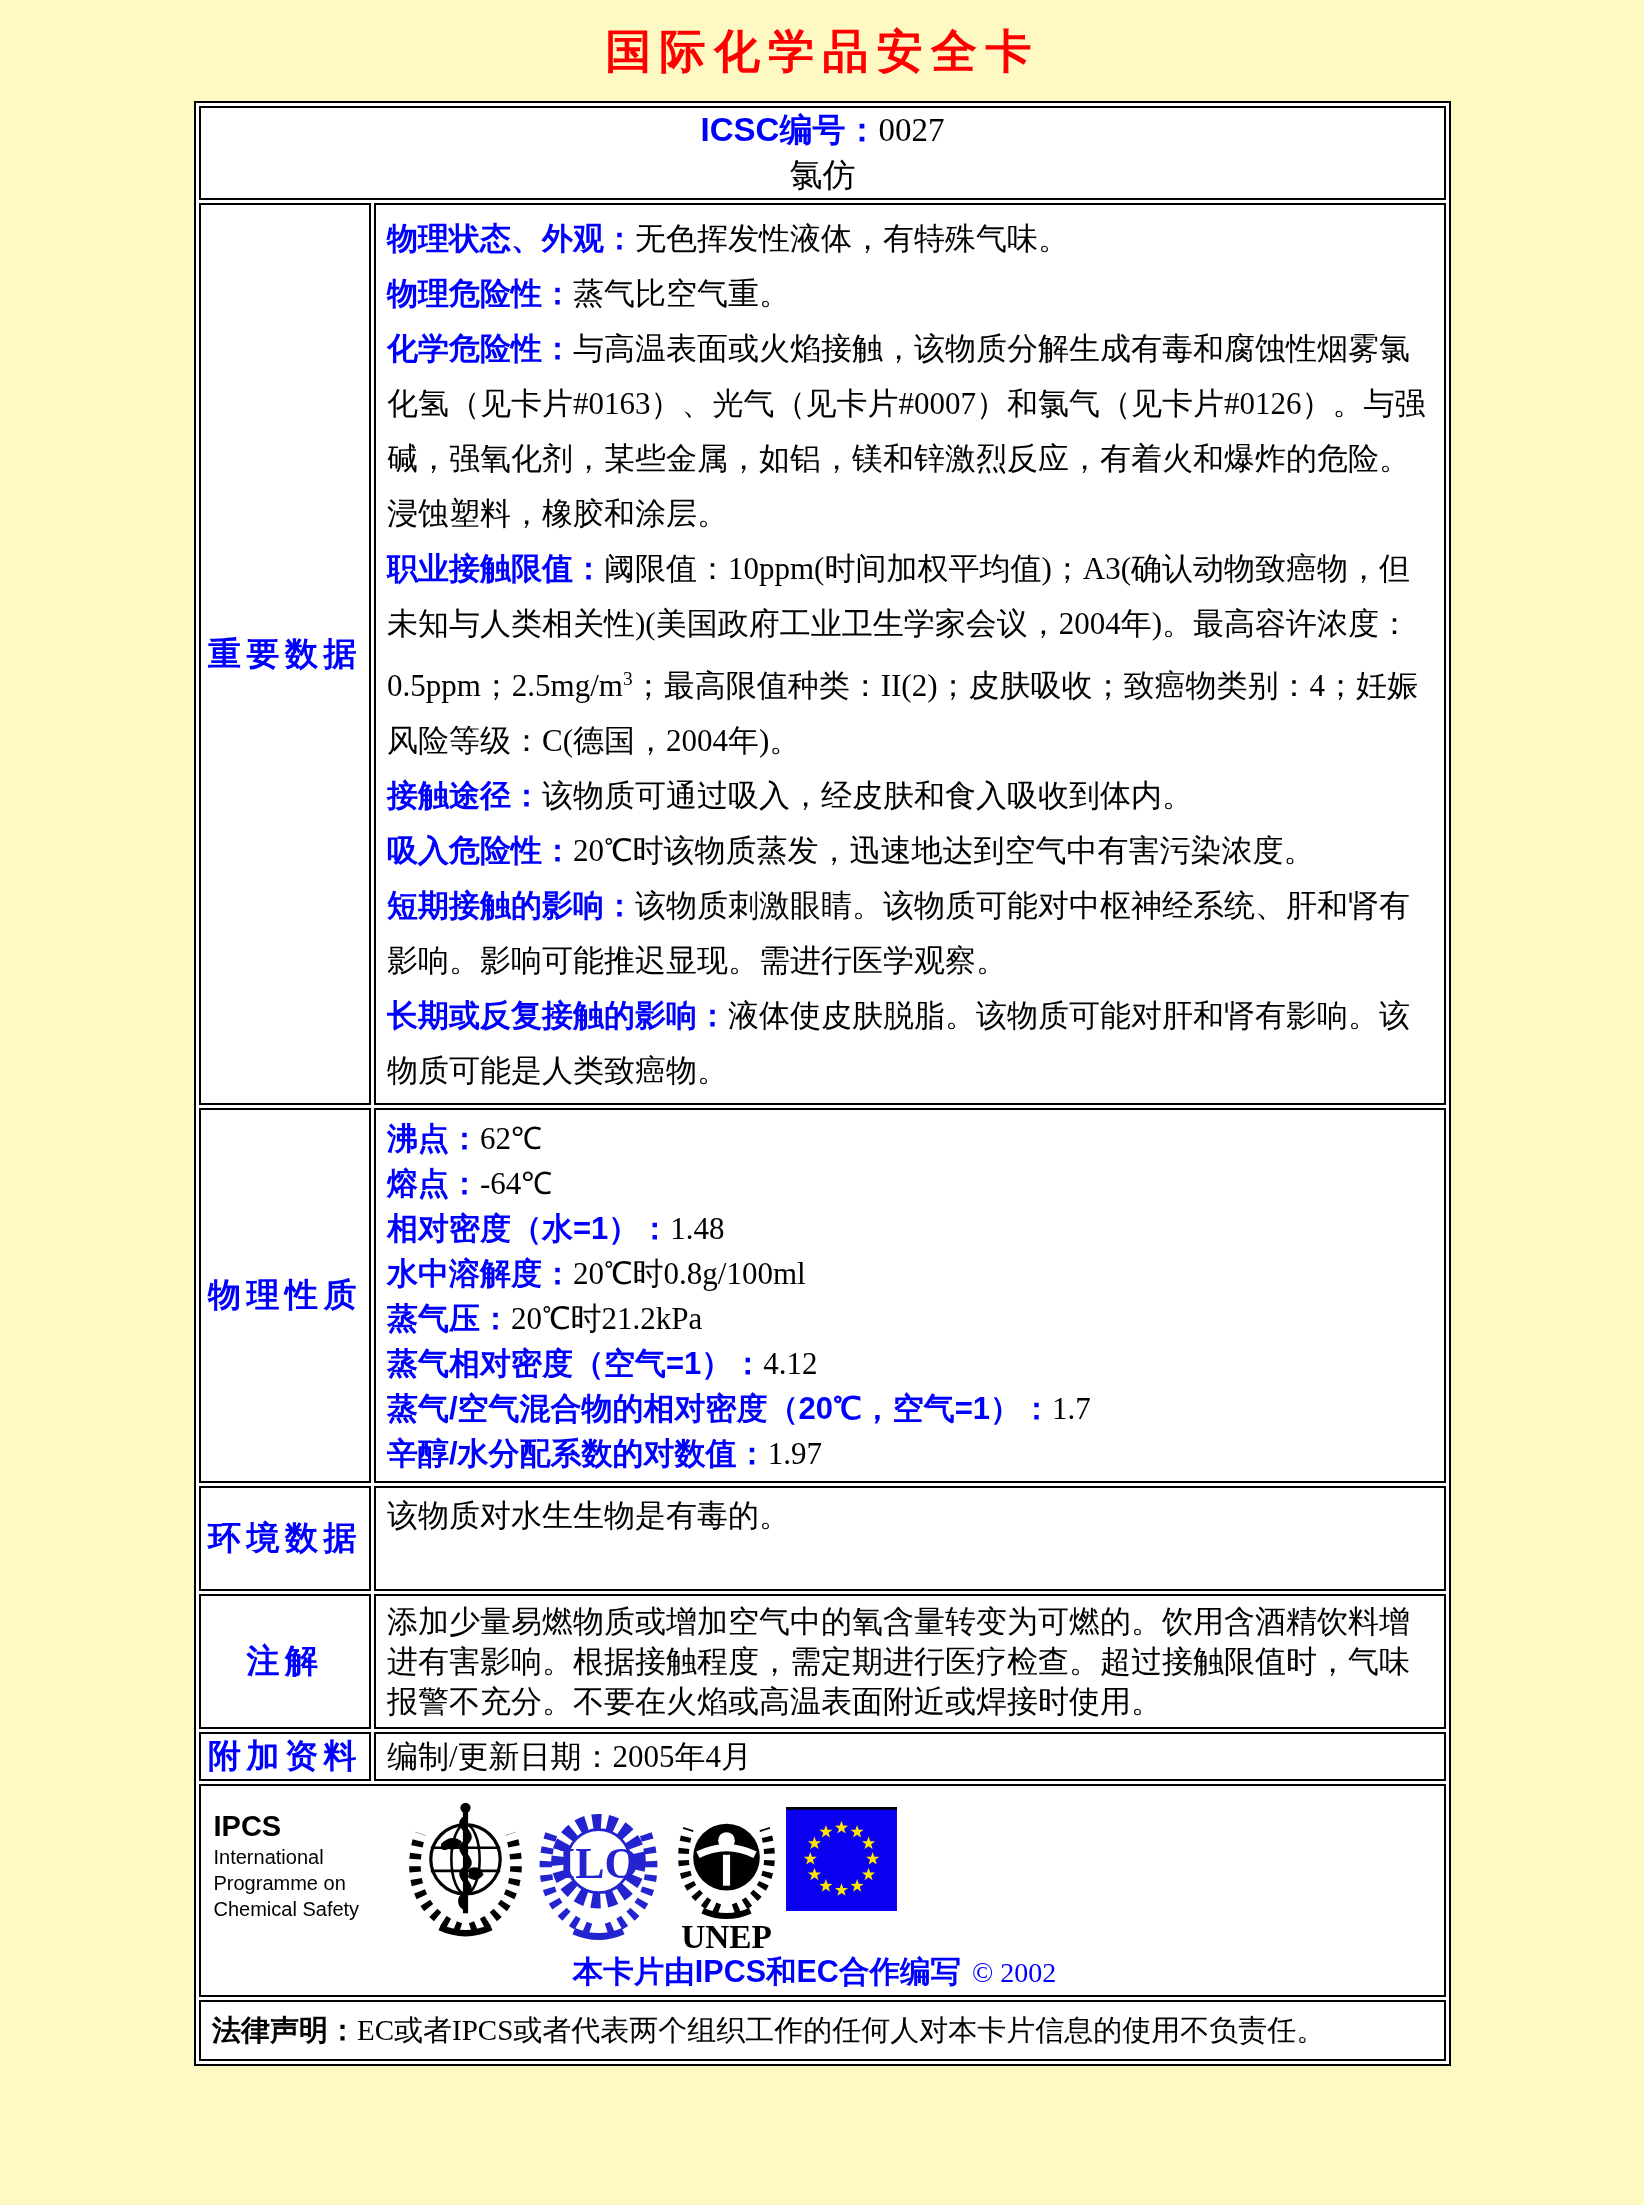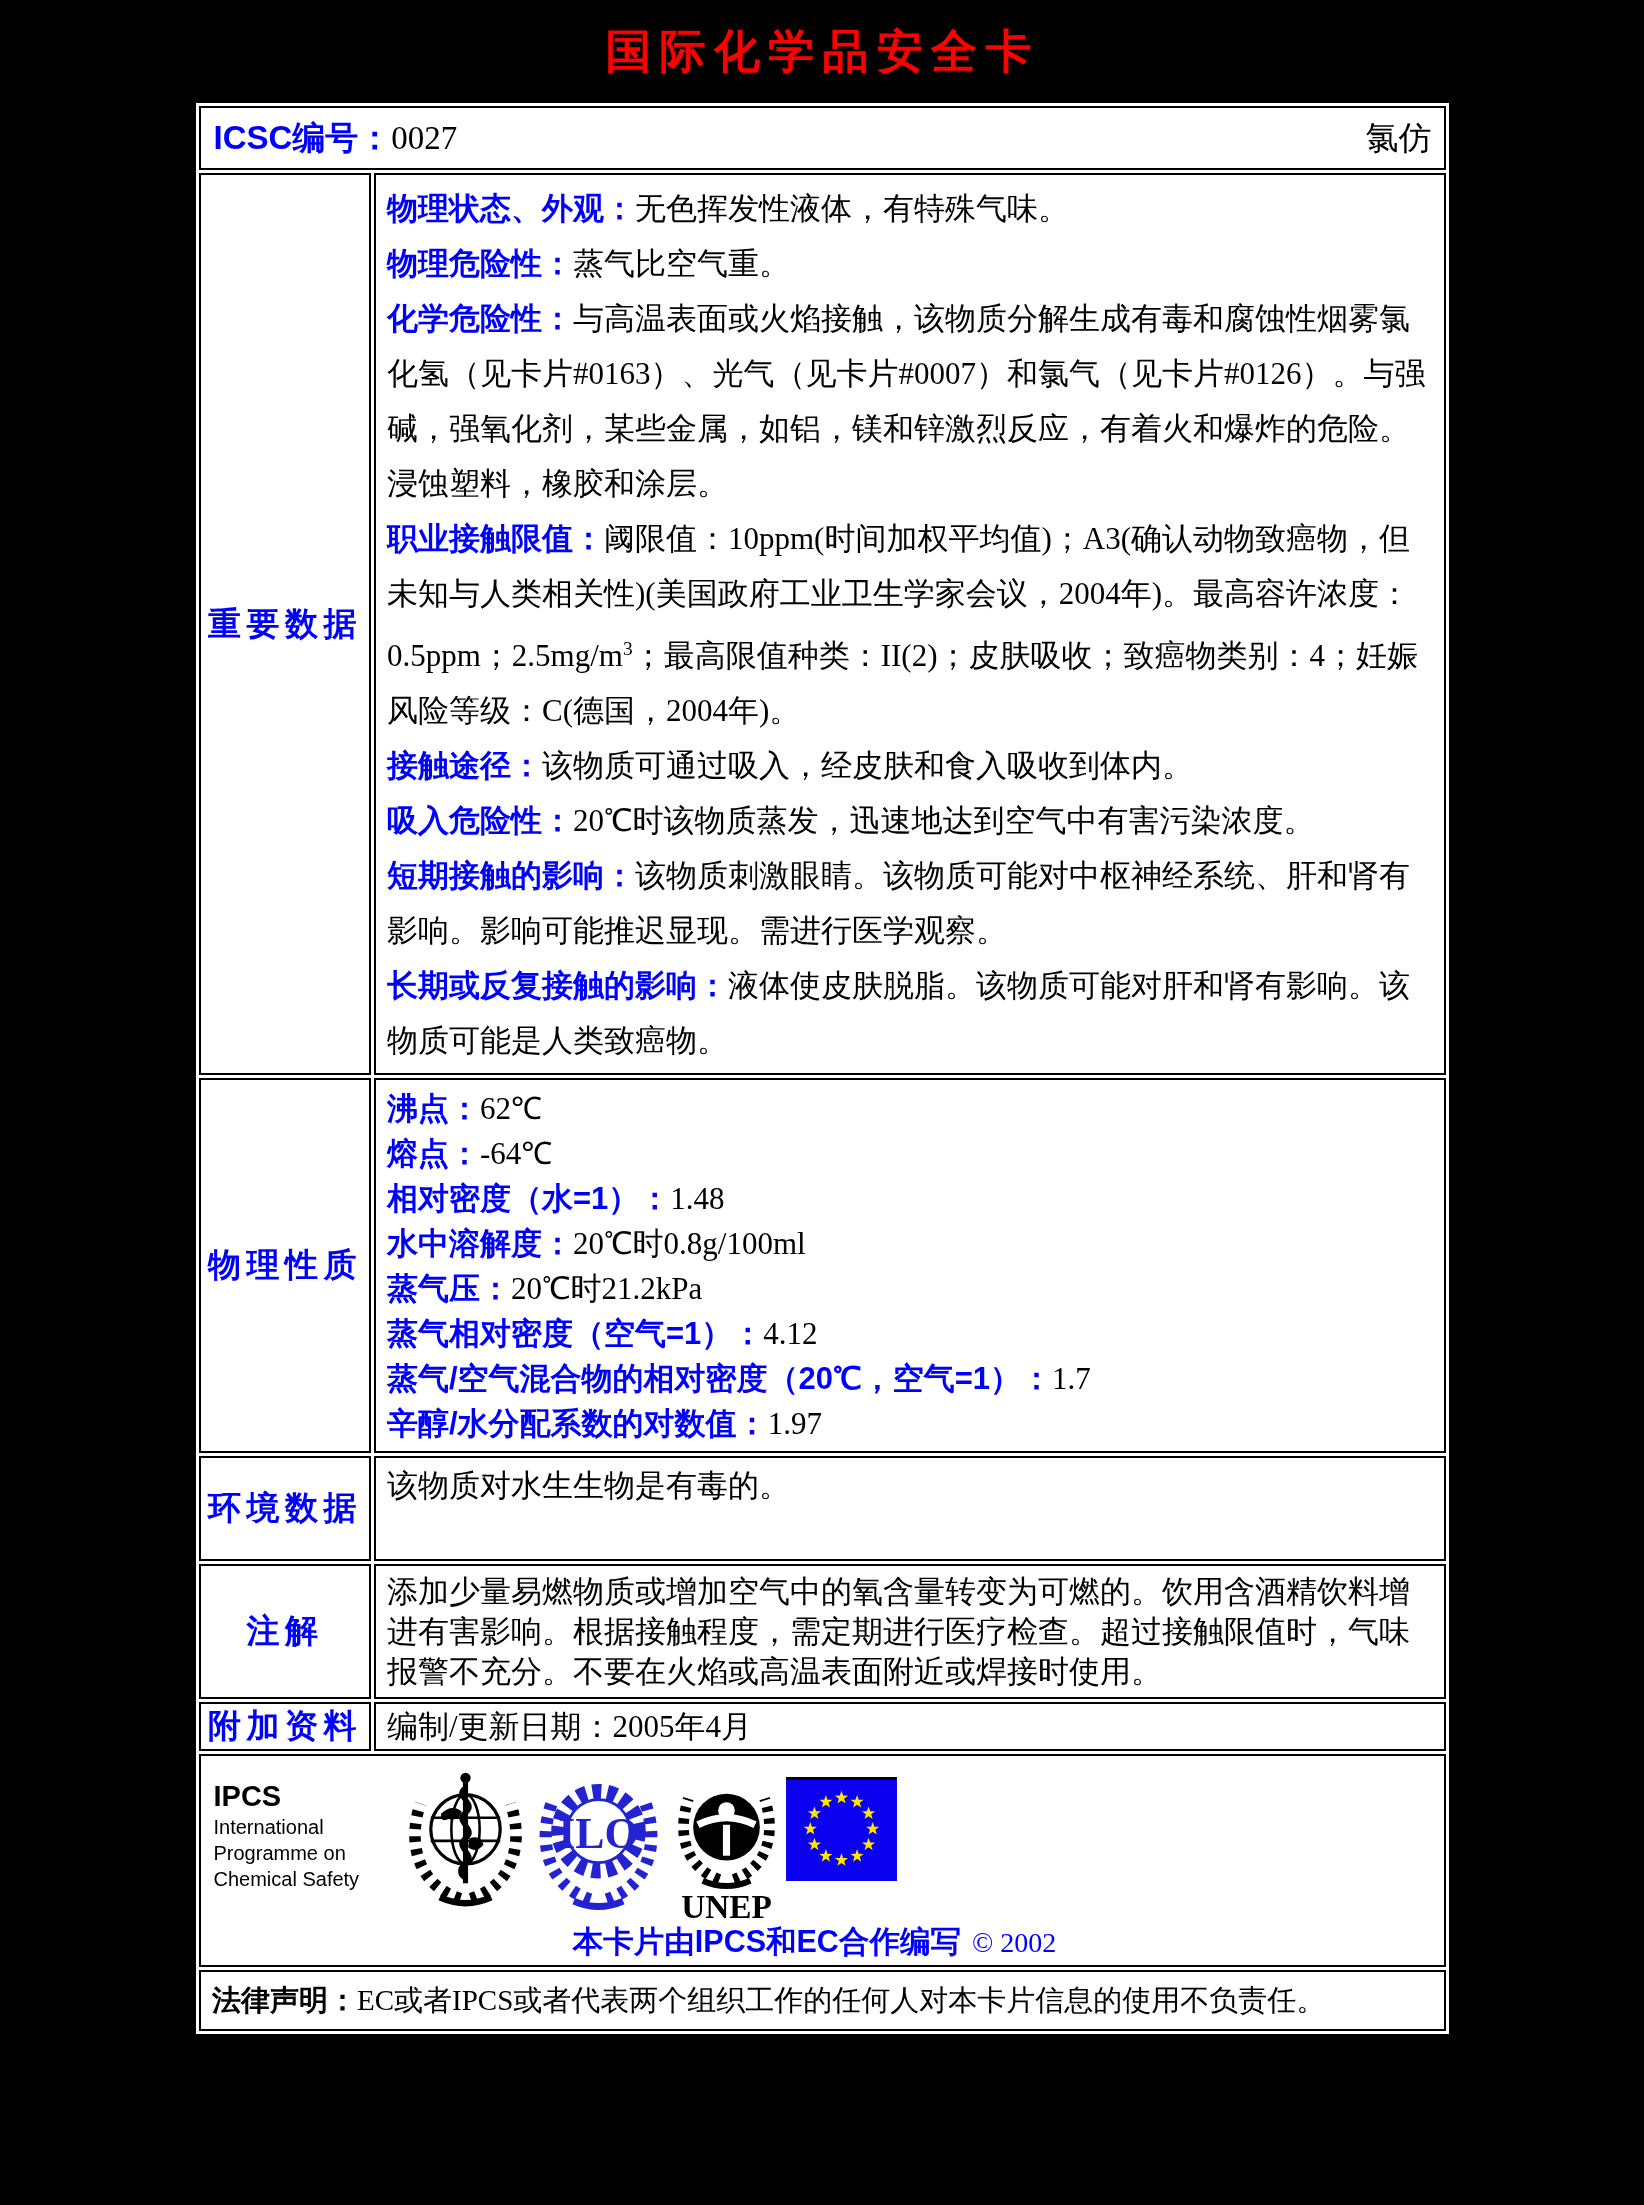--- a/index.html
+++ b/index.html
@@ -1,24 +1,24 @@
 <!DOCTYPE html>
 <html style="font-size:11px"><head>
 <meta charset="utf-8">
 <style>
   html,body{margin:0;padding:0;background:#ffffff;}
-  .page{position:relative;width:1645px;min-height:2205px;background:#000000;
+  .page{position:relative;width:1645px;min-height:2205px;background:#fef9c3;
         font-family:"Liberation Serif", serif;color:#000;overflow:hidden;}
   .page-title{padding-top:21px;text-align:center;color:#FF0000;
         font-family:"DejaVu Serif", serif;font-weight:bold;font-size:46px;letter-spacing:8.3px;}
   table.card{table-layout:fixed;width:1257px;margin:18px auto 0;
         border:2.8px solid #000;border-collapse:separate;border-spacing:3.5px;background:#fff;}
   td{border:2.1px solid #000;vertical-align:top;background:#fff;box-sizing:border-box;}
   .header-cell{height:64px;vertical-align:middle;padding:0 12.5px;}
-  .header-flex{display:flex;justify-content:space-between;align-items:center;font-size:33px;}
+  .header-flex{display:flex;justify-content:space-between;align-items:center;font-size:33px;flex-direction:column;}
   .blue{color:#0000FF;}
   .sans-b{font-family:"Liberation Sans", sans-serif;font-weight:bold;}
   .row-label{vertical-align:middle;text-align:center;color:#0000FF;
         font-family:Liberation Serif, serif;font-weight:bold;font-size:33px;
         letter-spacing:5.5px;padding:0 2.8px;}
   .content{padding:5.5px 11px;font-size:31px;}
   .content p{margin:0;}
   .imp{line-height:55px;height:778px;}
   .phys{line-height:45px;height:323px;}
   .env{height:105px;line-height:43px;margin-top:31px;}

